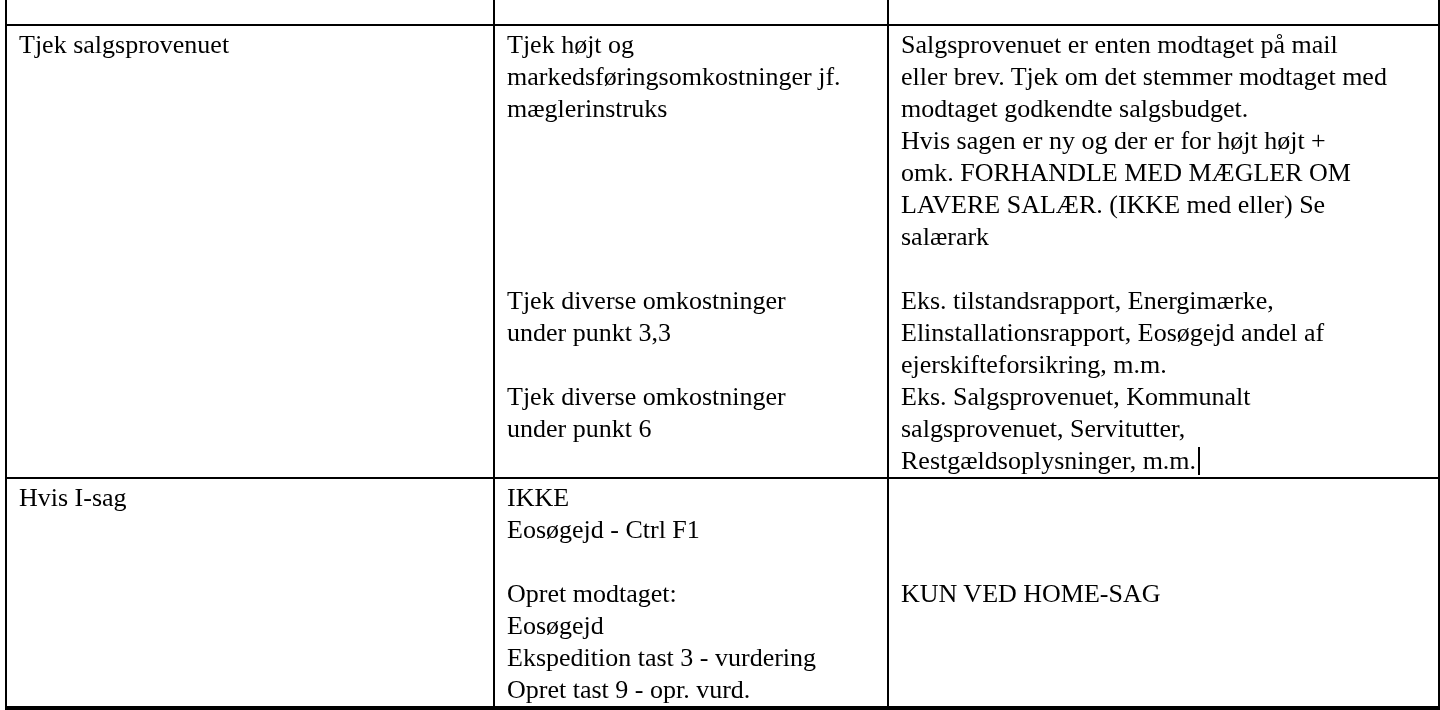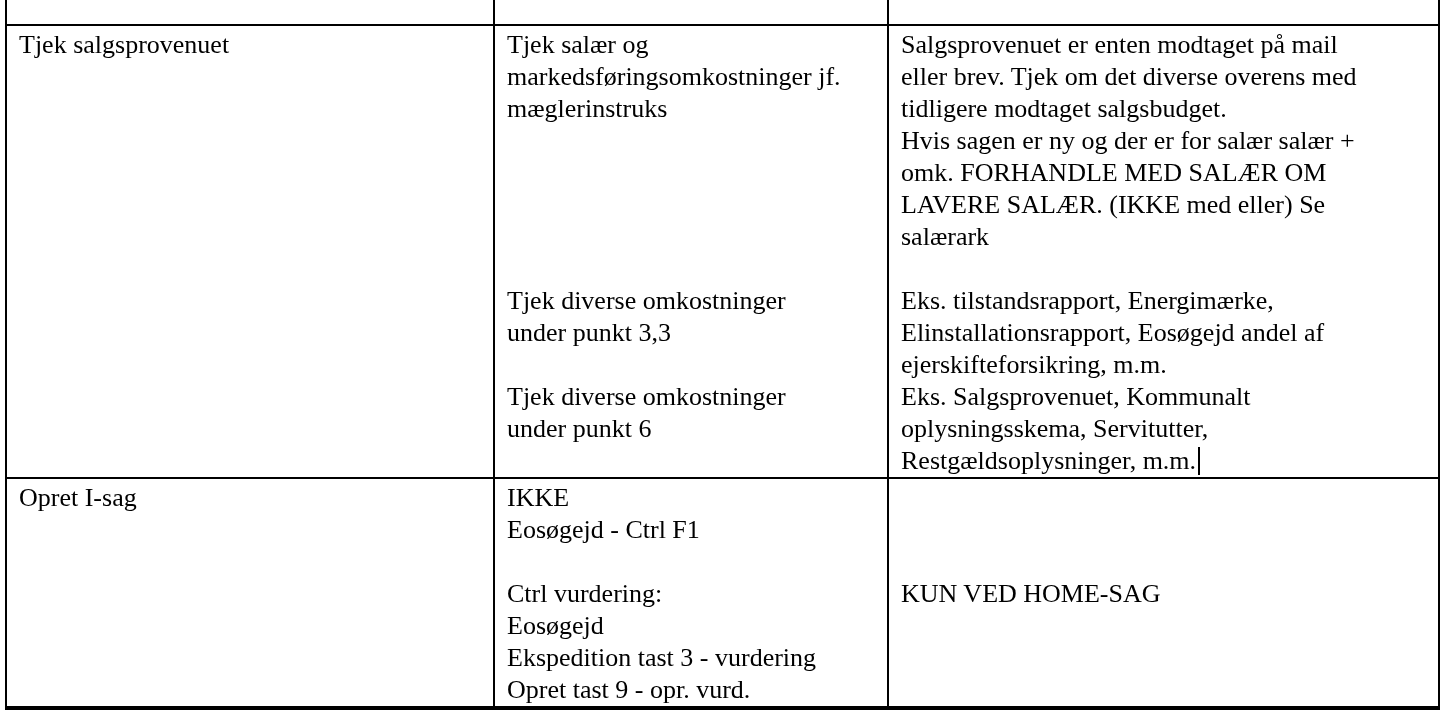--- a/index.html
+++ b/index.html
@@ -67,60 +67,60 @@
       <tr class="row-partial">
         <td></td>
         <td></td>
         <td></td>
       </tr>
       <tr class="row-main">
         <td>
             <div class="line">Tjek salgsprovenuet</div>
           </td>
         <td>
-            <div class="line">Tjek salær og</div>
+            <div class="line">Tjek højt og</div>
             <div class="line">markedsføringsomkostninger jf.</div>
             <div class="line">mæglerinstruks</div>
             <div class="line"></div>
             <div class="line"></div>
             <div class="line"></div>
             <div class="line"></div>
             <div class="line"></div>
             <div class="line">Tjek diverse omkostninger</div>
             <div class="line">under punkt 3,3</div>
             <div class="line"></div>
             <div class="line">Tjek diverse omkostninger</div>
             <div class="line">under punkt 6</div>
           </td>
         <td>
             <div class="line">Salgsprovenuet er enten modtaget på mail</div>
-            <div class="line">eller brev. Tjek om det diverse overens med</div>
-            <div class="line">tidligere modtaget salgsbudget.</div>
-            <div class="line">Hvis sagen er ny og der er for salær salær +</div>
-            <div class="line">omk. FORHANDLE MED SALÆR OM</div>
+            <div class="line">eller brev. Tjek om det stemmer modtaget med</div>
+            <div class="line">modtaget godkendte salgsbudget.</div>
+            <div class="line">Hvis sagen er ny og der er for højt højt +</div>
+            <div class="line">omk. FORHANDLE MED MÆGLER OM</div>
             <div class="line">LAVERE SALÆR. (IKKE med eller) Se</div>
             <div class="line">salærark</div>
             <div class="line"></div>
             <div class="line">Eks. tilstandsrapport, Energimærke,</div>
             <div class="line">Elinstallationsrapport, Eosøgejd andel af</div>
             <div class="line">ejerskifteforsikring, m.m.</div>
             <div class="line">Eks. Salgsprovenuet, Kommunalt</div>
-            <div class="line">oplysningsskema, Servitutter,</div>
+            <div class="line">salgsprovenuet, Servitutter,</div>
             <div class="line">Restgældsoplysninger, m.m.<span class="caret"></span></div>
           </td>
       </tr>
       <tr class="row-last">
         <td>
-            <div class="line">Opret I-sag</div>
+            <div class="line">Hvis I-sag</div>
           </td>
         <td>
             <div class="line">IKKE</div>
             <div class="line">Eosøgejd - Ctrl F1</div>
             <div class="line"></div>
-            <div class="line">Ctrl vurdering:</div>
+            <div class="line">Opret modtaget:</div>
             <div class="line">Eosøgejd</div>
             <div class="line">Ekspedition tast 3 - vurdering</div>
             <div class="line">Opret tast 9 - opr. vurd.</div>
           </td>
         <td>
             <div class="line"></div>
             <div class="line"></div>
             <div class="line"></div>
             <div class="line">KUN VED HOME-SAG</div>
           </td>

